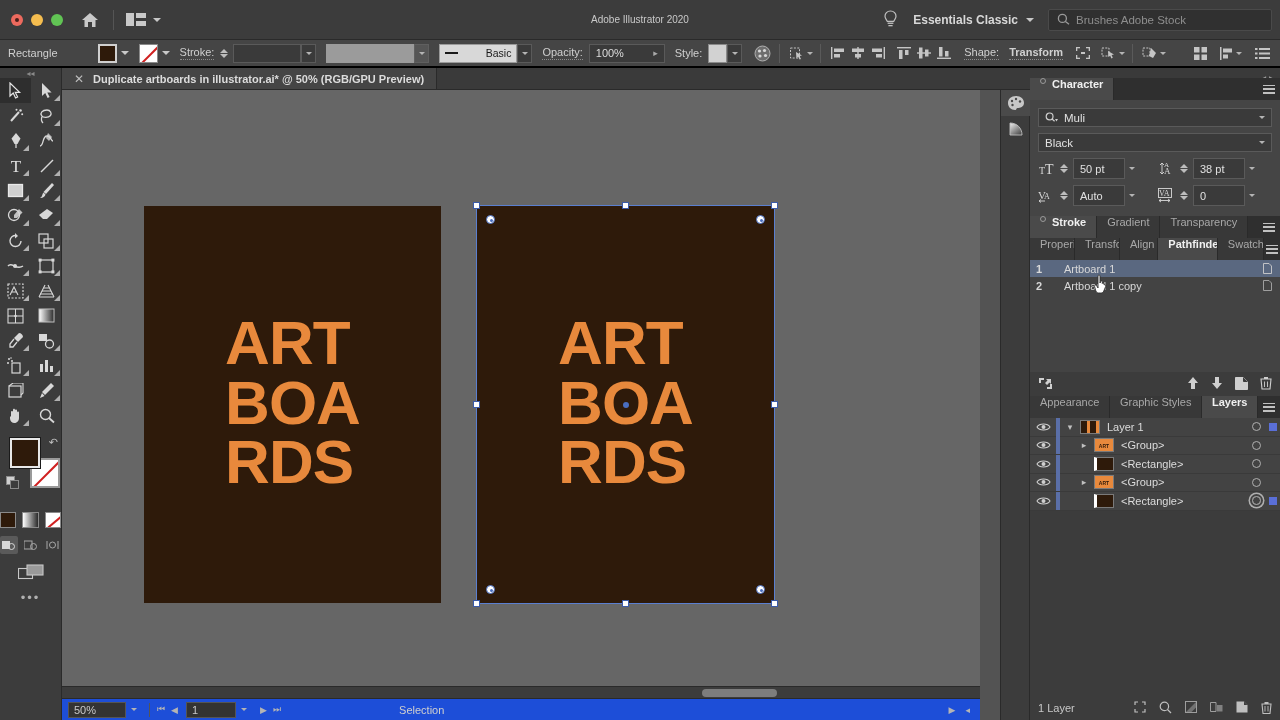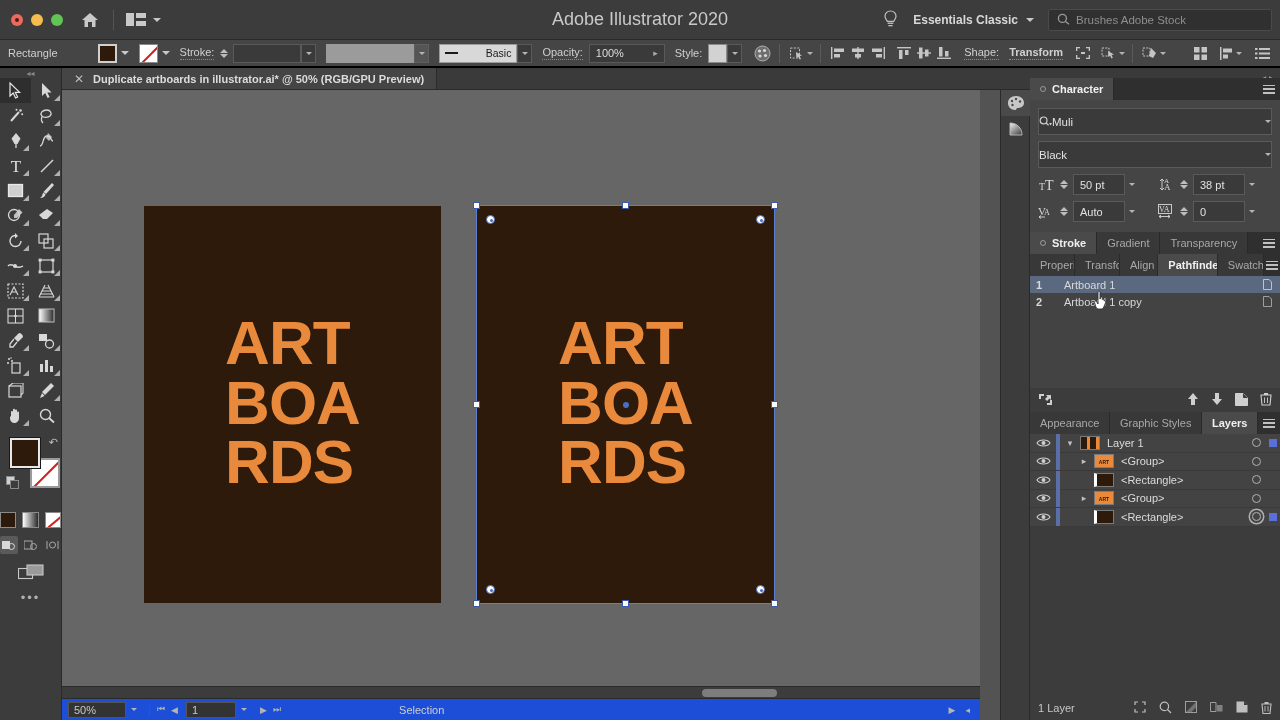--- a/index.html
+++ b/index.html
@@ -23,21 +23,21 @@
   .tl.red { background: #ed6a5e; }
   .tl.red::after { content:""; display:block; width:4px; height:4px; border-radius:50%; background:#4a1f1b; margin:4px auto 0; }
   .tl.yellow { background: #f5bd4f; }
   .tl.green { background: #61c454; }
   .home-icon { margin-left: 16px; width: 22px; height: 22px; position: relative; }
   .home-icon svg { display:block; }
   .tb-div { width:1px; height:20px; background:#555; margin:0 12px; }
   .arrange { display:flex; align-items:center; gap:7px; }
   .app-title {
     position:absolute; left:0; right:0; text-align:center;
-    font-size:18px; color:#c9c9c9; pointer-events:none;
+    font-size:10px; color:#c9c9c9; pointer-events:none;
   }
   .tb-right { margin-left:auto; display:flex; align-items:center; gap:0px; padding-right:8px; }
   .bulb { width:26px; height:26px; display:flex; align-items:center; justify-content:center; }
   .ws-switch {
     display:flex; align-items:center; gap:8px; padding:4px 10px;
     font-size:12px; color:#d8d8d8; font-weight:bold;
   }
   .stock-search {
     display:flex; align-items:center; gap:6px; width:224px; height:22px;
     background:#303030; border:1px solid #4a4a4a; border-radius:2px; padding:0 8px;
@@ -180,34 +180,34 @@
   .sb-sep { width:1px; height:14px; background:#555; margin:0 7px; }
   .sb-nav { display:flex; align-items:center; gap:6px; color:#b4b4b4; font-size:9px; }
   .sb-page { width:50px; height:16px; background:#333; border:1px solid #555; display:flex; align-items:center; padding-left:5px; font-size:11px; }
   .sb-status { margin-left:118px; font-size:11px; color:#cfcfcf; }
   .sb-right { margin-left:auto; display:flex; align-items:center; gap:10px; padding-right:10px; color:#b4b4b4; font-size:9px; }
 
   
   .rpanel { position:absolute; left:1030px; top:78px; width:250px; height:642px; background:#3c3c3c; }
   .ptabrow { display:flex; align-items:stretch; height:22px; background:#2f2f2f; position:relative; }
   .ptab {
-    display:flex; align-items:center; padding:0 10px; font-size:11px; color:#a8a8a8;
+    display:flex; padding:0 10px; font-size:11px; color:#a8a8a8;
     background:#383838; border-right:1px solid #2a2a2a; white-space:nowrap; overflow:hidden;
   }
   .ptab.active { background:#4a4a4a; color:#f0f0f0; font-weight:bold; }
   .ptab .dot { width:6px;height:6px;border:1px solid #9a9a9a;border-radius:50%;margin-right:6px; }
   .pmenu { margin-left:auto; width:22px; display:flex; align-items:center; justify-content:center; }
   .hamb { width:12px; height:9px; display:flex; flex-direction:column; justify-content:space-between; }
   .hamb span { display:block; height:1.5px; background:#c0c0c0; }
 
   .char-body { background:#454545; padding:8px 8px 10px; }
   .row { display:flex; align-items:center; gap:6px; margin-bottom:6px; }
   .combo {
-    flex:1; height:27px; background:#3a3a3a; border:1px solid #5a5a5a;
-    display:flex; align-items:center; padding:0 0; font-size:11.5px; color:#e0e0e0; gap:0;
+    flex:1; height:19px; background:#3a3a3a; border:1px solid #5a5a5a;
+    display:flex; align-items:center; padding:0 6px; font-size:11.5px; color:#e0e0e0; gap:6px;
   }
   .combo .arr { margin-left:auto; }
   .numbox { width:52px; height:21px; background:#3a3a3a; border:1px solid #5a5a5a; display:flex; align-items:center; padding-left:6px; font-size:11px; color:#e0e0e0; }
   .mini-icon { width:18px; height:18px; display:flex; align-items:center; justify-content:center; color:#d0d0d0; }
   .half { display:flex; align-items:center; gap:4px; flex:1; }
 
   .ab-list { background:#434343; height:112px; position:relative; }
   .ab-row { height:17px; display:flex; align-items:center; font-size:11px; color:#d8d8d8; padding:0 6px; }
   .ab-row.sel { background:#5a6880; }
   .ab-num { width:28px; font-weight:bold; }

